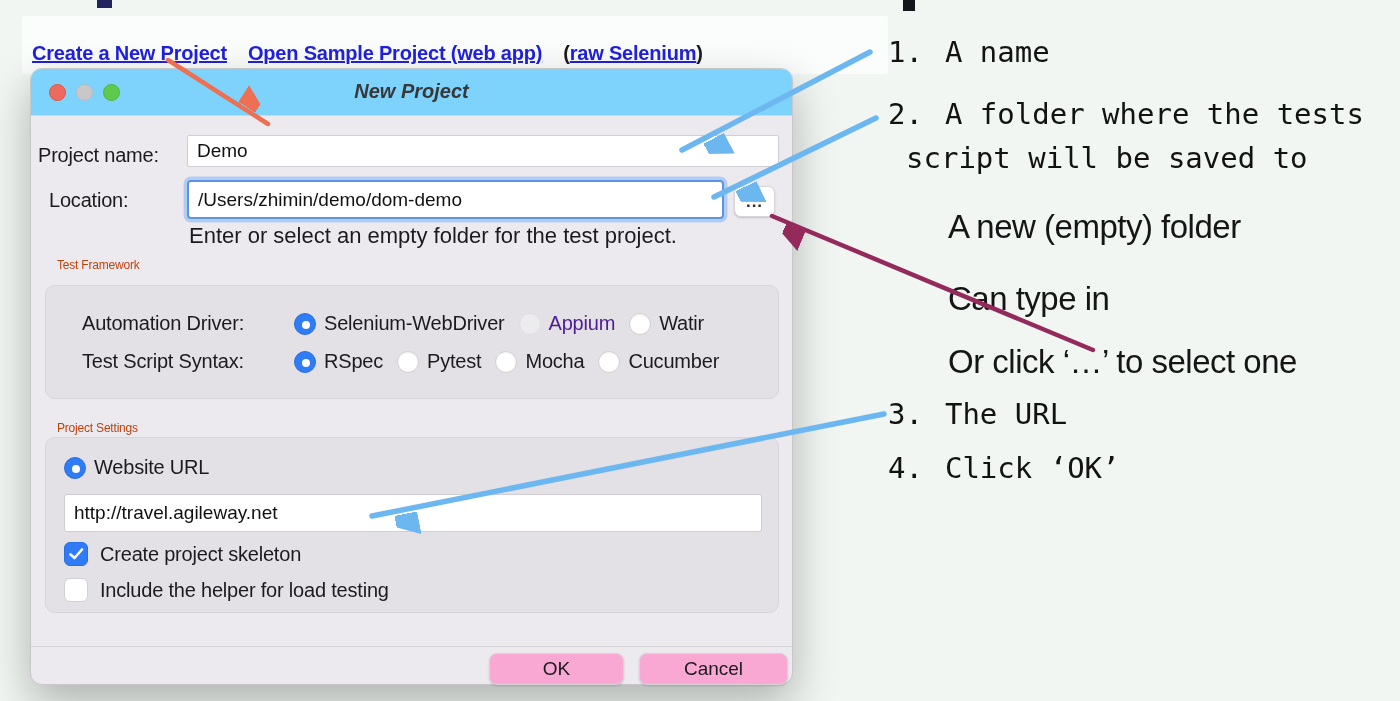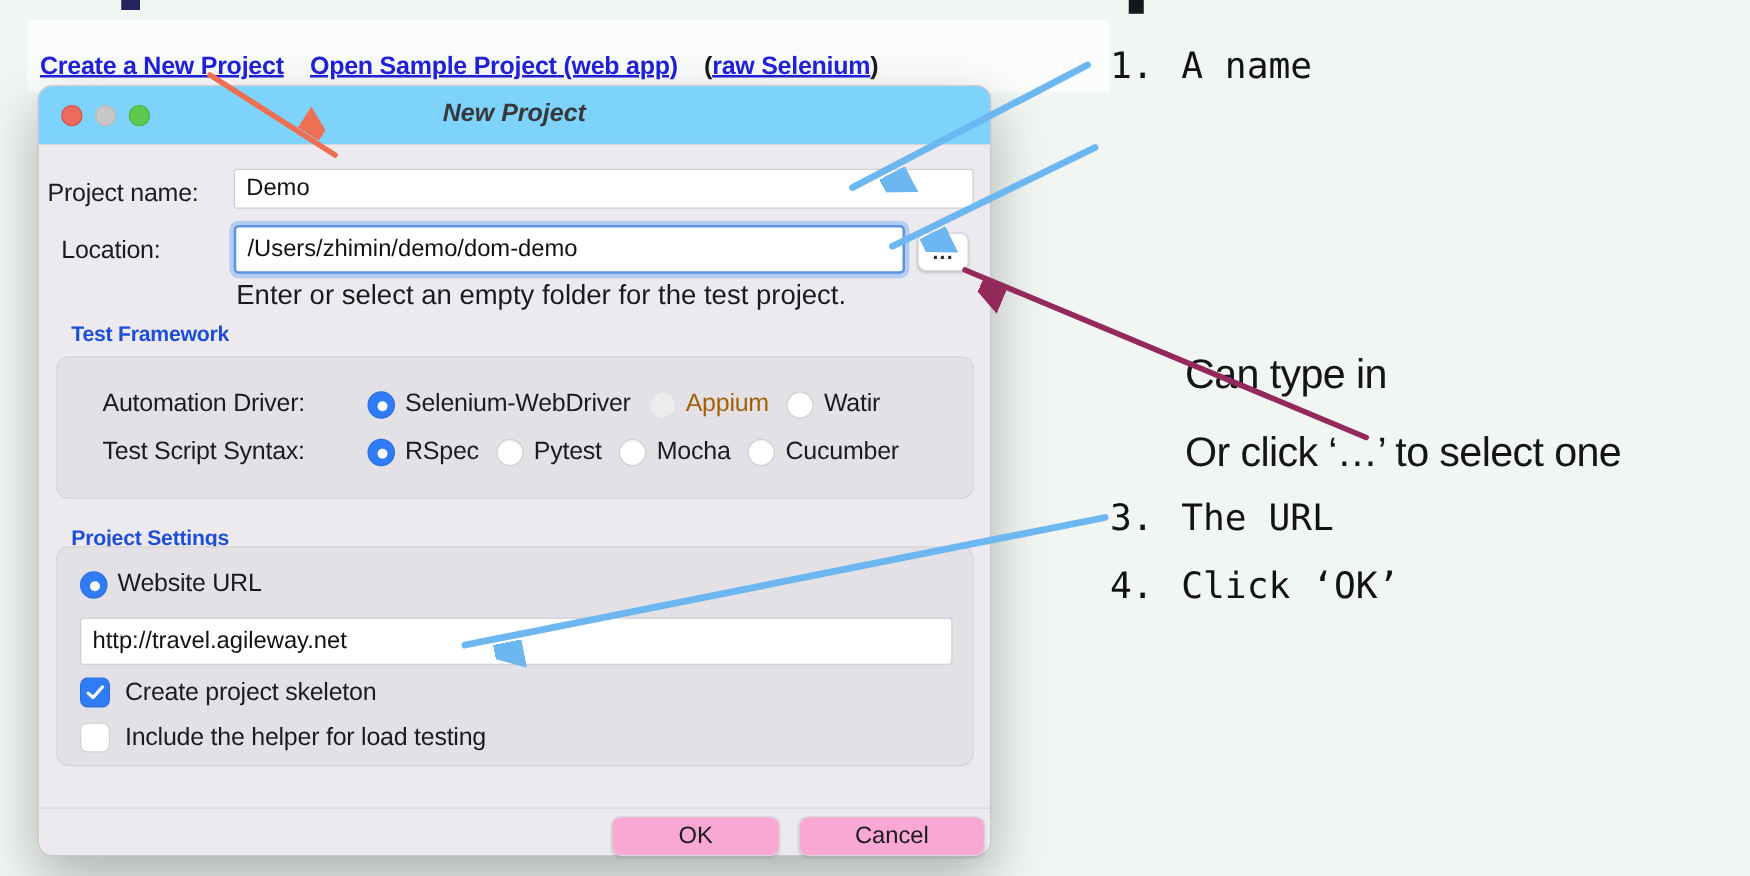--- a/index.html
+++ b/index.html
@@ -39,37 +39,37 @@
          display:flex;align-items:center;padding:0 9px;white-space:nowrap;}
   .field.focused{border:2px solid #5b94e0;border-radius:4px;
                  box-shadow:0 0 0 3.5px #b3cdf2;}
   .browse-btn{position:absolute;left:703px;top:117px;width:41px;height:31px;
               background:#fff;border:1px solid #d9d6dc;border-radius:7px;
               box-shadow:0 1px 2px rgba(0,0,0,.18);font-size:17px;font-weight:700;
               color:#2c2c2e;display:flex;align-items:center;justify-content:center;
               letter-spacing:1px;cursor:pointer;box-sizing:border-box;}
   .hint{position:absolute;left:158px;top:154px;font-size:22px;color:#1b1b1d;}
 
-  .section-lbl{position:absolute;font-size:17px;color:#1d4ed8;letter-spacing:-0.2px;font-weight:bold;}
+  .section-lbl{position:absolute;font-size:12px;color:#c2410c;letter-spacing:-0.2px;}
   .groupbox{position:absolute;left:14px;width:734px;background:#e4e1e6;
             border:1px solid #d6d3d9;border-radius:10px;box-sizing:border-box;}
   .gb-tf{top:216px;height:114px;padding-left:41px;}
   .gb-ps{top:368px;height:176px;}
   .radio-row{position:absolute;left:36px;display:flex;align-items:center;
              font-size:20px;color:#1b1b1d;letter-spacing:-0.2px;white-space:nowrap;}
   .radio-row .row-lbl{width:212px;text-align:left;}
   .radio{width:22px;height:22px;border-radius:50%;box-sizing:border-box;
          margin:0 8px 0 14px;flex:0 0 auto;position:relative;cursor:pointer;}
   .radio.first{margin-left:0;}
   .radio.sel{background:#2f7cf6;border:1px solid #2a6fe0;}
   .radio.sel::after{content:"";position:absolute;left:7px;top:7px;width:8px;height:8px;
                     border-radius:50%;background:#fff;}
   .radio.off{background:#fff;border:1px solid #d2cfd5;box-shadow:inset 0 1px 2px rgba(0,0,0,.06);}
   .radio.dis{background:#ececee;border:1px solid #e0dee2;}
-  .opt-dis{color:#a16207;}
+  .opt-dis{color:#4c1d95;}
 
   .url-field{left:18px;top:56px;width:698px;height:38px;border-radius:3px;}
   .cb-row{position:absolute;left:18px;display:flex;align-items:center;gap:12px;
           font-size:20px;color:#1b1b1d;letter-spacing:-0.2px;white-space:nowrap;}
   .checkbox{width:24px;height:24px;border-radius:6px;box-sizing:border-box;
             flex:0 0 auto;cursor:pointer;display:flex;align-items:center;
             justify-content:center;}
   .checkbox.on{background:#2f7cf6;border:1px solid #2a6fe0;}
   .checkbox.on svg{display:block;}
   .checkbox.off{background:#fff;border:1px solid #d2cfd5;}
@@ -174,20 +174,25 @@
     </div>
 
     <div class="footer-divider"></div>
     <div class="btn btn-ok">OK</div>
     <div class="btn btn-cancel">Cancel</div>
   </div>
 
   <div class="step" style="left:888px;top:30px;">
     <span class="num">1.</span><span>A name</span>
   </div>
+  <div class="step" style="left:888px;top:92px;">
+    <div><span class="num">2.</span><span>A folder where the tests</span></div>
+    <div class="l2">script will be saved to</div>
+  </div>
+  <div class="note" style="top:208px;">A new (empty) folder</div>
   <div class="note" style="top:280px;">Can type in</div>
   <div class="note" style="top:343px;">Or click ‘…’ to select one</div>
   <div class="step" style="left:888px;top:392px;">
     <span class="num">3.</span><span>The URL</span>
   </div>
   <div class="step" style="left:888px;top:446px;">
     <span class="num">4.</span><span>Click ‘OK’</span>
   </div>
 
   <svg class="arrows" viewBox="0 0 1400 701">

